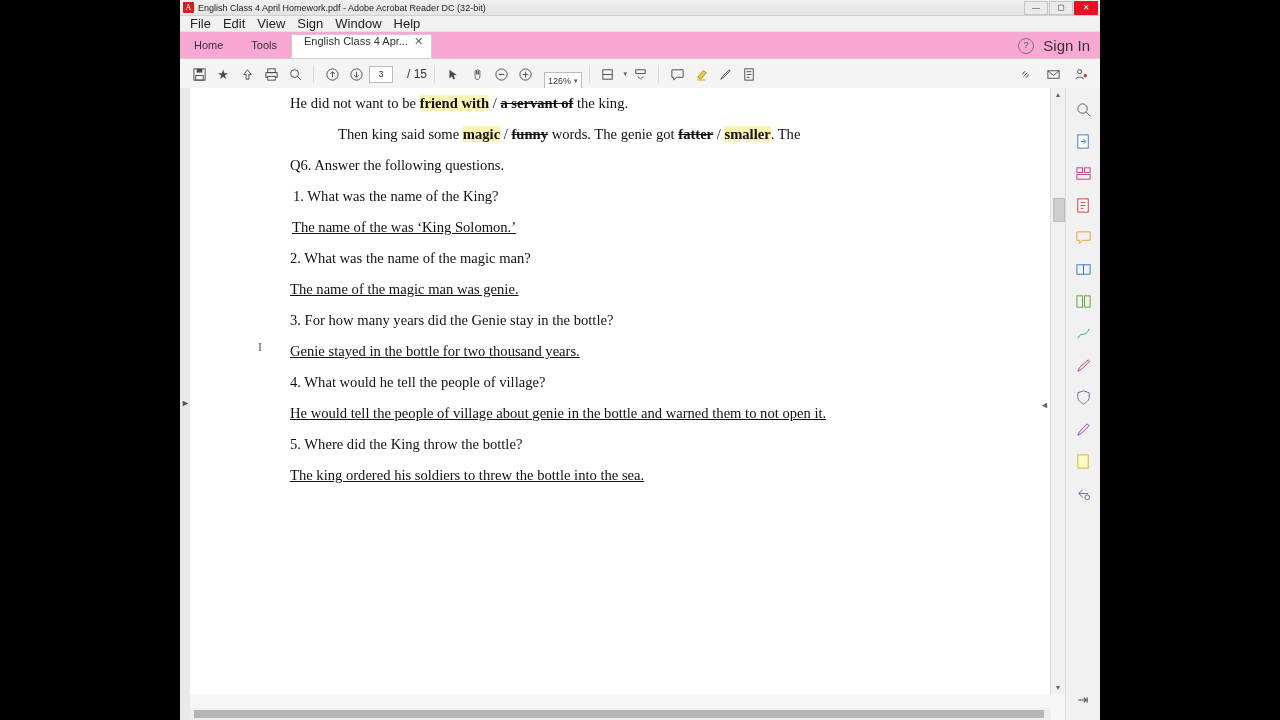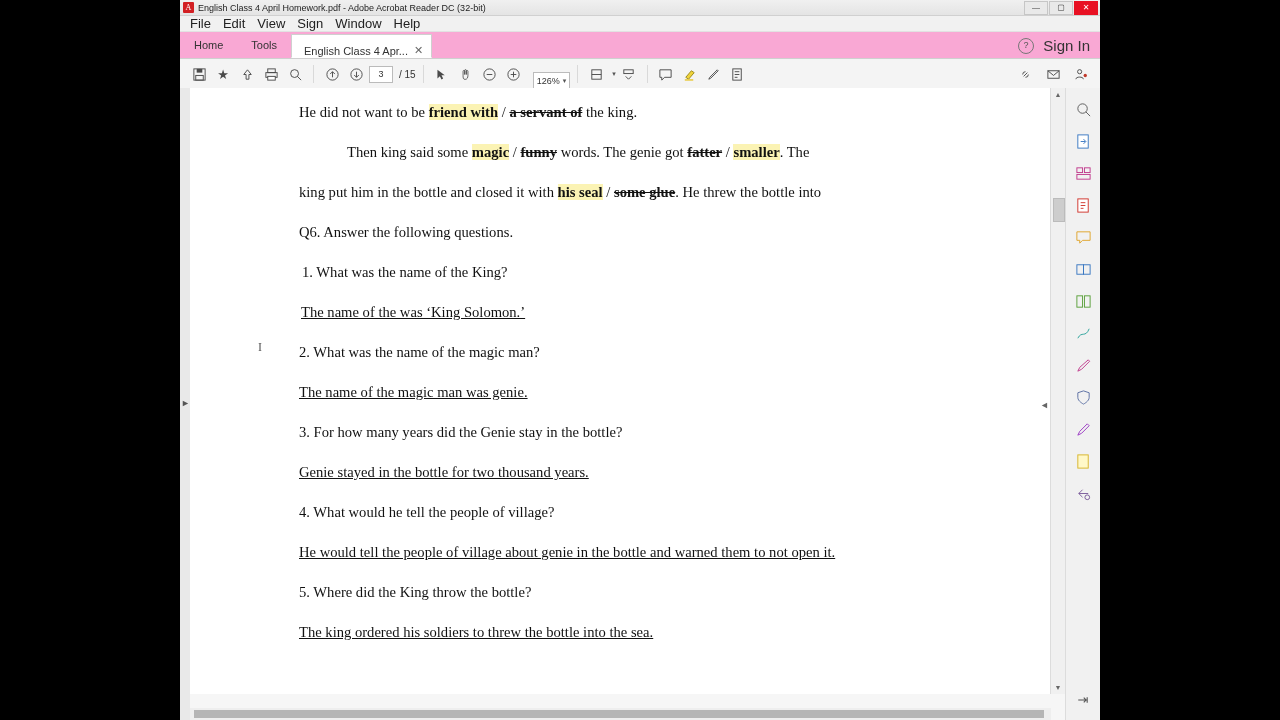--- a/index.html
+++ b/index.html
@@ -80,21 +80,21 @@
     font-size: 11px;
     color: #333;
     position: relative;
   }
   .tab-btn {
     display: flex; align-items: center;
     padding: 0 14px;
     color: #333;
   }
   .doc-tab {
-    display: flex; align-items: flex-end;
+    display: flex; align-items: flex-start;
     padding: 0 8px 0 12px;
     background: #fff;
     border: 1px solid #cfcfcf;
     border-bottom: 1px solid #fff;
     margin-top: 2px;
     font-size: 11px;
     gap: 6px;
   }
   .doc-tab .x { font-size: 11px; color: #666; }
   .signin {
@@ -132,21 +132,21 @@
   .tb-sep { width: 1px; height: 18px; background: #d9d9d9; margin: 0 5px; }
   .page-box {
     width: 22px; height: 15px;
     border: 1px solid #bbb;
     background: #fff;
     font-size: 9px;
     line-height: 14px;
     text-align: center;
     color: #333;
   }
-  .page-total { font-size: 10px; color: #333; margin-left: 4px; }
+  .page-total { font-size: 12px; color: #333; margin-left: 12px; }
   .zoom-box {
     display: flex; align-items: center;
     border: 1px solid #bbb; background: #fff;
     height: 15px; padding: 0 3px;
     font-size: 9px; color: #333;
     margin-left: 6px;
     margin-top: 13px;
   }
   .caret { font-size: 7px; margin-left: 3px; color: #555; }
   .tb-right {
@@ -184,21 +184,21 @@
   }
   .doc-text {
     position: absolute;
     left: 100px; top: 0;
     width: 660px;
     font-family: "Liberation Serif", serif;
     font-size: 14.6px;
     color: #111;
     line-height: 31px;
   }
-  .doc-text p { margin: 9px; }
+  .doc-text p { margin: 0; }
   .indent { text-indent: 48px; }
   .hl { background: #fbf3b4; font-weight: bold; }
   .strike { text-decoration: line-through; font-weight: bold; }
   .q { font-weight: normal; }
   .ans { text-decoration: underline; }
   .caret-text {
     position: absolute;
     left: 68px; top: 252px;
     font-size: 12px; color: #555;
     font-family: "Liberation Serif", serif;
@@ -436,21 +436,20 @@
     </div>
 
     <div class="page-wrap">
       <div class="page">
 
         <div class="caret-text">I</div>
 
         <div class="doc-text">
           <p>He did not want to be <span class="hl">friend with</span> / <span class="strike">a servant of</span> the king.</p>
           <p class="indent">Then king said some <span class="hl">magic</span> / <span class="strike">funny</span> words. The genie got <span class="strike">fatter</span> / <span class="hl">smaller</span>. The</p>
-          <p>king put him in the bottle and closed it with <span class="hl">his seal</span> / <span class="strike">some glue</span>. He threw the bottle into</p>
           <p class="q">Q6. Answer the following questions.</p>
           <p class="q" style="text-indent:3px">1. What was the name of the King?</p>
           <p class="ans" style="text-indent:2px">The name of the was ‘King Solomon.’</p>
           <p class="q">2. What was the name of the magic man?</p>
           <p class="ans">The name of the magic man was  genie.</p>
           <p class="q">3. For how many years did the Genie stay in the bottle?</p>
           <p class="ans">Genie stayed in the bottle for two thousand  years.</p>
           <p class="q">4. What would he tell the people of village?</p>
           <p class="ans">He would tell the people of village about genie in the bottle and warned them to not open it.</p>
           <p class="q">5. Where did the King throw the bottle?</p>

